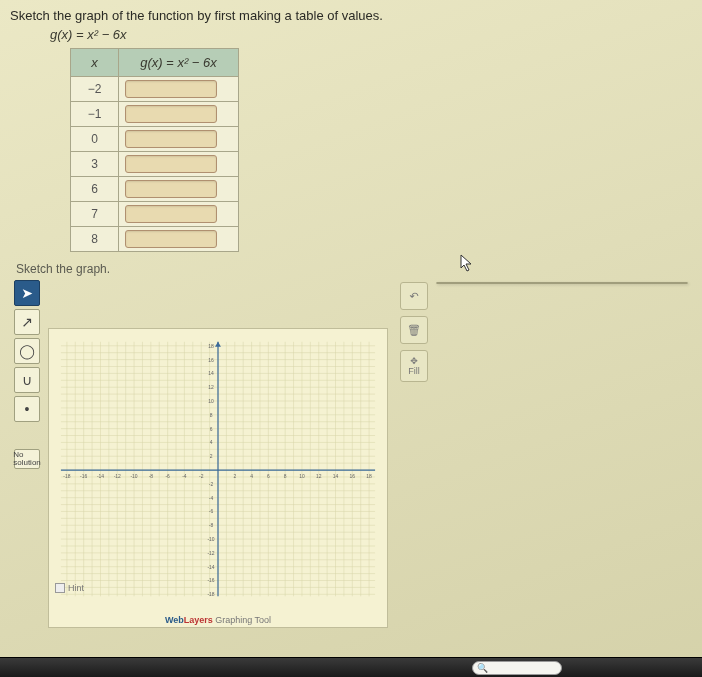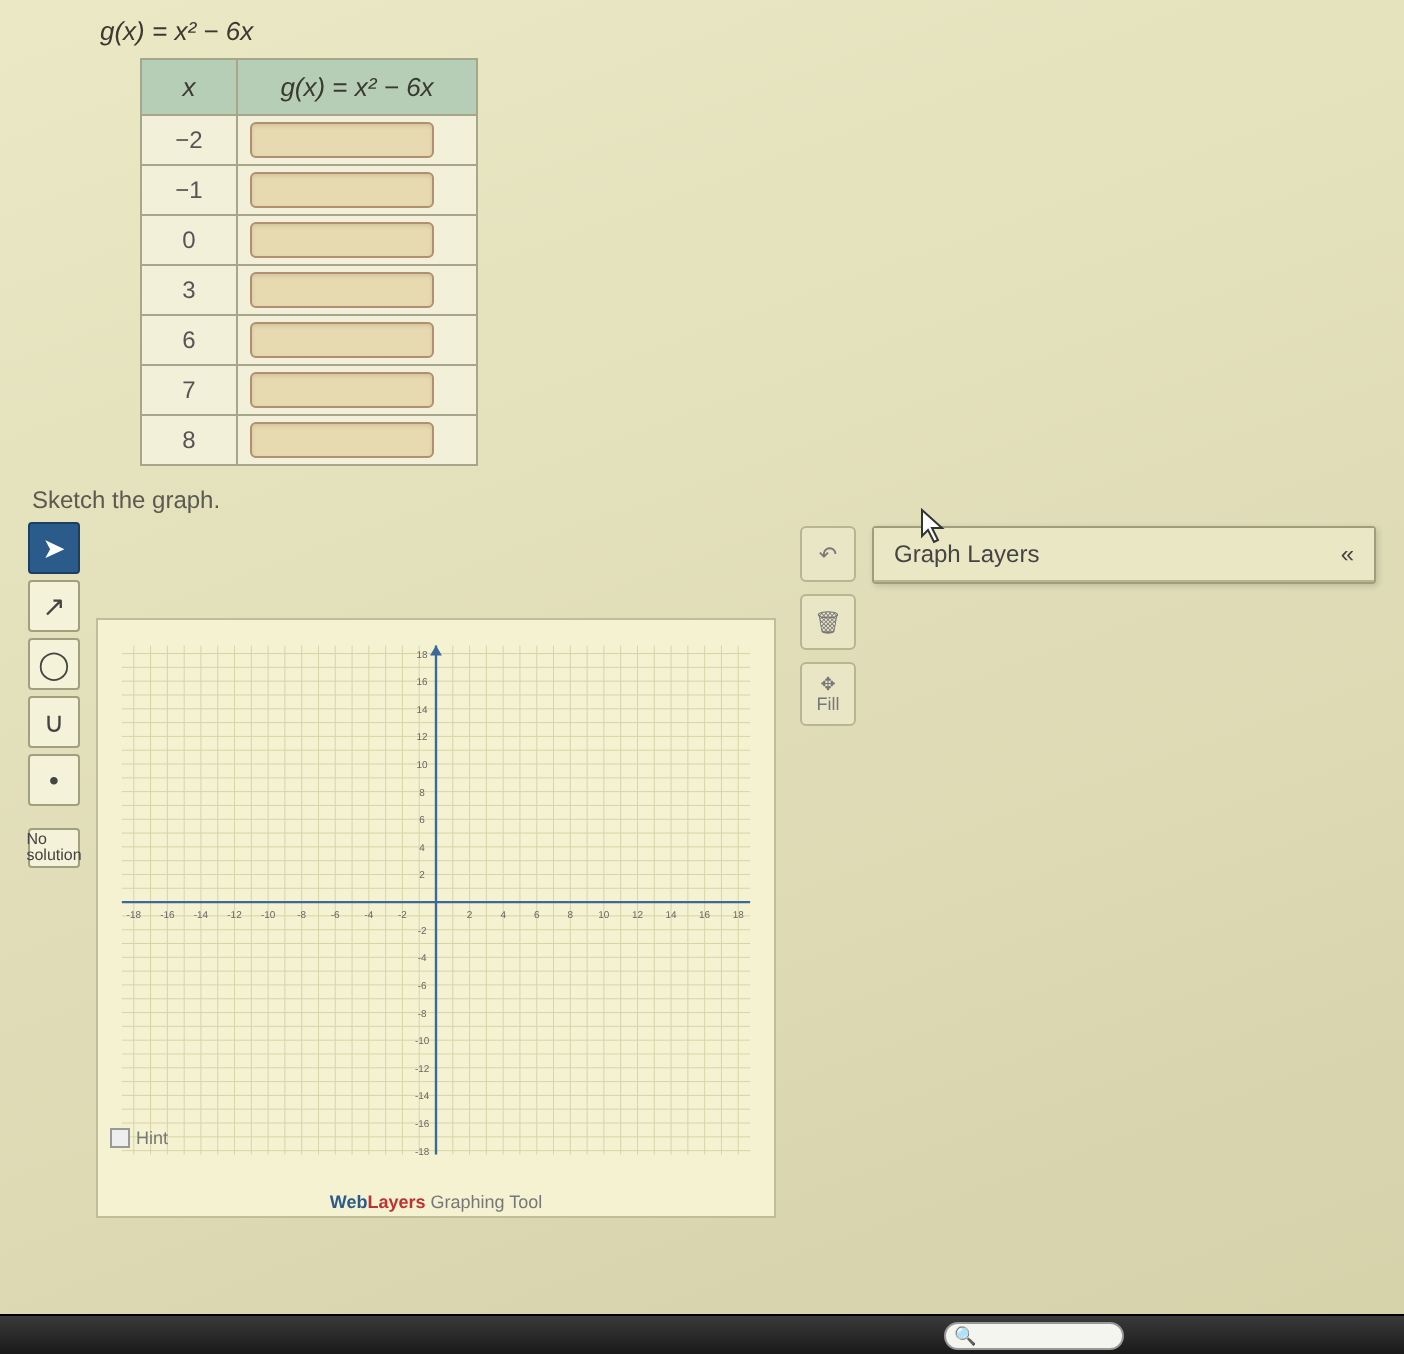--- a/index.html
+++ b/index.html
@@ -56,21 +56,21 @@
     }
     .toolbtn {
       width: 26px; height: 26px;
       border: 1px solid #a0a080;
       background: #f4f2d8;
       display: flex; align-items: center; justify-content: center;
       font-size: 14px; color: #444;
       border-radius: 2px;
     }
     .toolbtn.active { background: #2a5b8a; color: #fff; border-color:#1d3f60;}
-    .toolbtn.wide { width: 26px; height: 20px; margin-top:8px; font-size:8px; }
+    .toolbtn.wide { width: 26px; height: 20px; margin-top:24px; font-size:8px; }
     
     .grid-panel {
       width: 340px; height: 300px;
       background: #f5f2d2;
       position: relative;
       border: 1px solid #c0bd9a;
       margin-top: 48px;
     }
     .grid-panel svg { width: 100%; height: 100%; display:block; }
     .footer-brand {
@@ -142,20 +142,21 @@
       width:90px;height:14px; background:#f5f5f0; border-radius:7px;
       border:1px solid #999;
       display:flex;align-items:center; padding-left:4px;
       font-size:9px;color:#555;
     }
   </style>
 </head>
 <body>
 
 <div class="content">
+  <div class="instruction">Sketch the graph of the function by first making a table of values.</div>
   <div class="equation">
     <span>g(x)</span> = <span>x² − 6x</span>
   </div>
 
   <div class="table-wrap">
     <table class="values">
       <tbody>
           <tr>
         <th class="col-x"><i>x</i></th>
         <th class="col-g">
@@ -351,24 +352,20 @@
     <div class="side-btns">
       <div class="sbtn">↶</div>
       <div class="sbtn">🗑</div>
       <div class="sbtn fill">
         <span>✥</span>
         <span>Fill</span>
       </div>
     </div>
 
     <div class="layers-panel">
-      <div class="layers-head">
-        <span>Graph Layers</span>
-        <span>«</span>
-      </div>
     </div>
   </div>
 </div>
 
 <svg class="cursor-arrow" viewBox="0 0 14 18">
   <path d="M1 1 L1 14 L4 11 L7 17 L9 16 L6 10 L11 10 Z" fill="#fff" stroke="#333" stroke-width="1"></path>
 </svg>
 
 <div class="taskbar"></div>
 <div class="search-pill">

